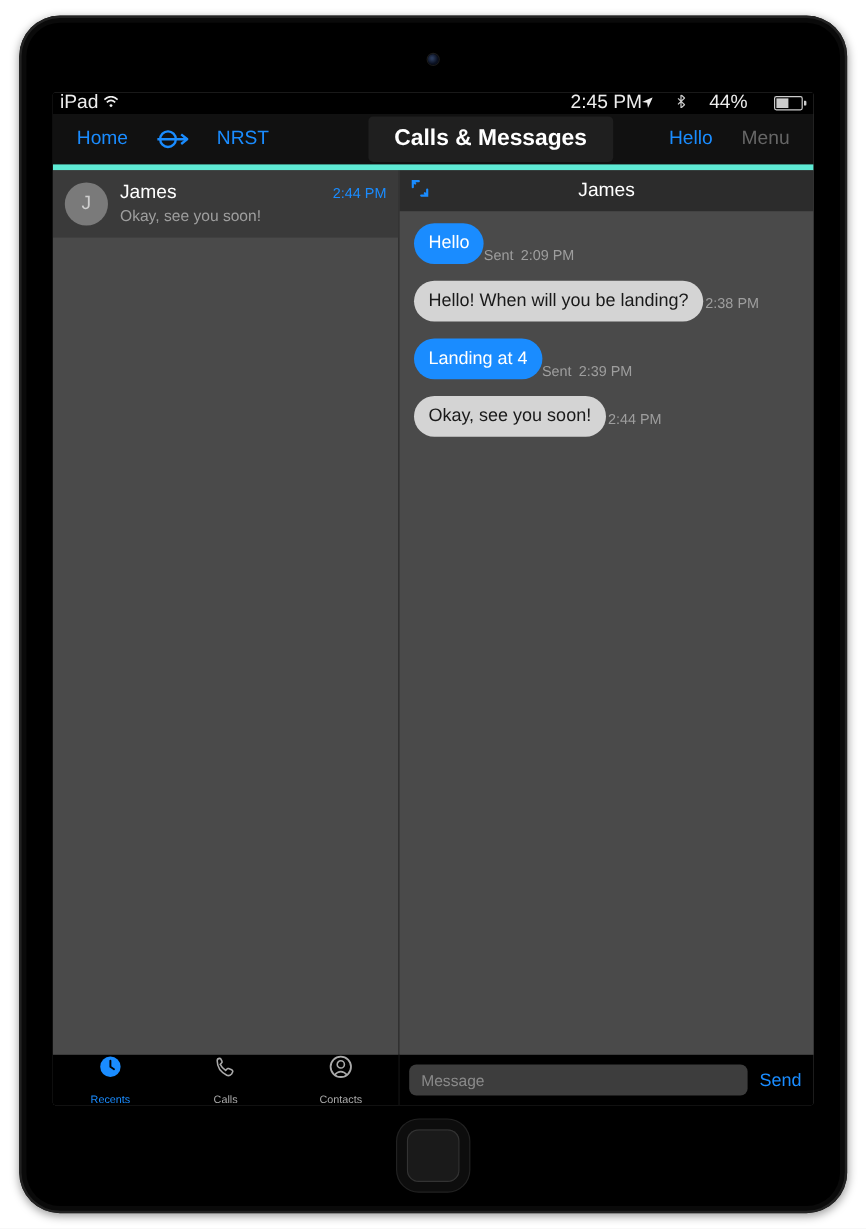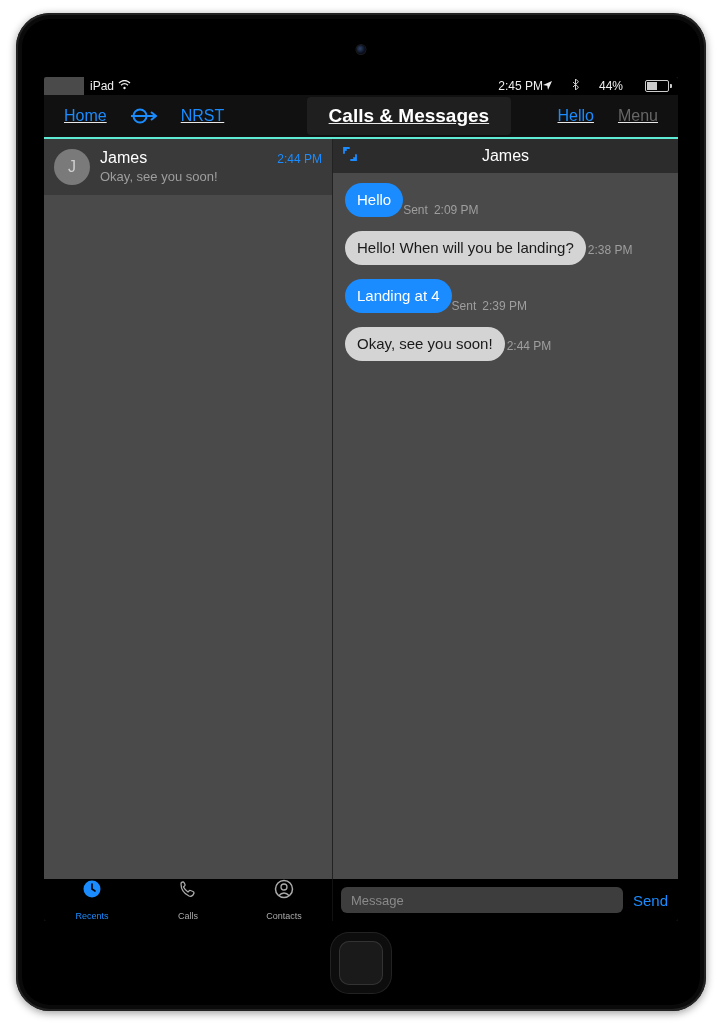--- a/index.html
+++ b/index.html
@@ -27,32 +27,32 @@
   .camera{position:absolute;top:26px;left:50%;transform:translateX(-50%);width:9px;height:9px;border-radius:50%;
     background:radial-gradient(circle at 40% 40%,#2a3a5a 10%,#0a1020 60%);box-shadow:0 0 0 1px #1a1a1a;}
   .home-btn{position:absolute;bottom:20px;left:50%;transform:translateX(-50%);width:44px;height:44px;border-radius:10px;
     background:#1a1a1a;box-shadow:inset 0 0 0 1px #333, 0 0 0 8px #0d0d0d, 0 0 0 9px #222;}
   .screen{
     position:absolute;top:58px;left:22px;right:22px;bottom:84px;background:var(--bg);overflow:hidden;border-radius:2px;
     display:flex;flex-direction:column;color:var(--text);font-size:14px;
   }
 
   
-  .status-bar{height:18px;background:#000;display:flex;align-items:center;padding:0 6px;font-size:12px;color:#eee;margin-left:40px;}
+  .status-bar{height:18px;background:#000;display:flex;align-items:center;padding:0 6px;font-size:16px;color:#eee;}
   .status-left{display:flex;align-items:center;gap:4px;}
   .wifi{display:inline-block;}
   .status-center{flex:1;text-align:right;font-weight:500;}
   .status-right{display:flex;align-items:center;gap:20px;}
   .battery{display:inline-flex;align-items:center;}
   .battery-shell{width:22px;height:10px;border:1px solid #ccc;border-radius:2px;position:relative;margin-left:2px;}
   .battery-fill{position:absolute;left:1px;top:1px;bottom:1px;width:44%;background:#ccc;}
   .battery-tip{width:2px;height:4px;background:#ccc;margin-left:1px;border-radius:0 1px 1px 0;}
 
   
-  .top-nav{height:42px;background:#111;display:flex;align-items:center;padding:0 10px;gap:4px;border-bottom:2px solid #5eead4;text-decoration:underline;}
+  .top-nav{height:42px;background:#111;display:flex;align-items:center;padding:0 10px;gap:4px;border-bottom:5px solid #5eead4;}
   .nav-btn{color:var(--blue);font-size:16px;padding:6px 10px;cursor:pointer;}
   .nav-btn.muted{color:#666;}
   .nav-title{flex:0 0 auto;background:#1f1f1f;color:#fff;font-size:19px;font-weight:600;padding:8px 22px;border-radius:4px;margin-left:36px;}
   .nav-spacer{flex:1;}
   .direct-icon svg{display:block;}
 
   
   .main{flex:1;display:flex;min-height:0;}
   .left-pane{width:288px;background:var(--bg);display:flex;flex-direction:column;border-right:1px solid #222;}
   .right-pane{flex:1;background:var(--bg);display:flex;flex-direction:column;min-width:0;}

